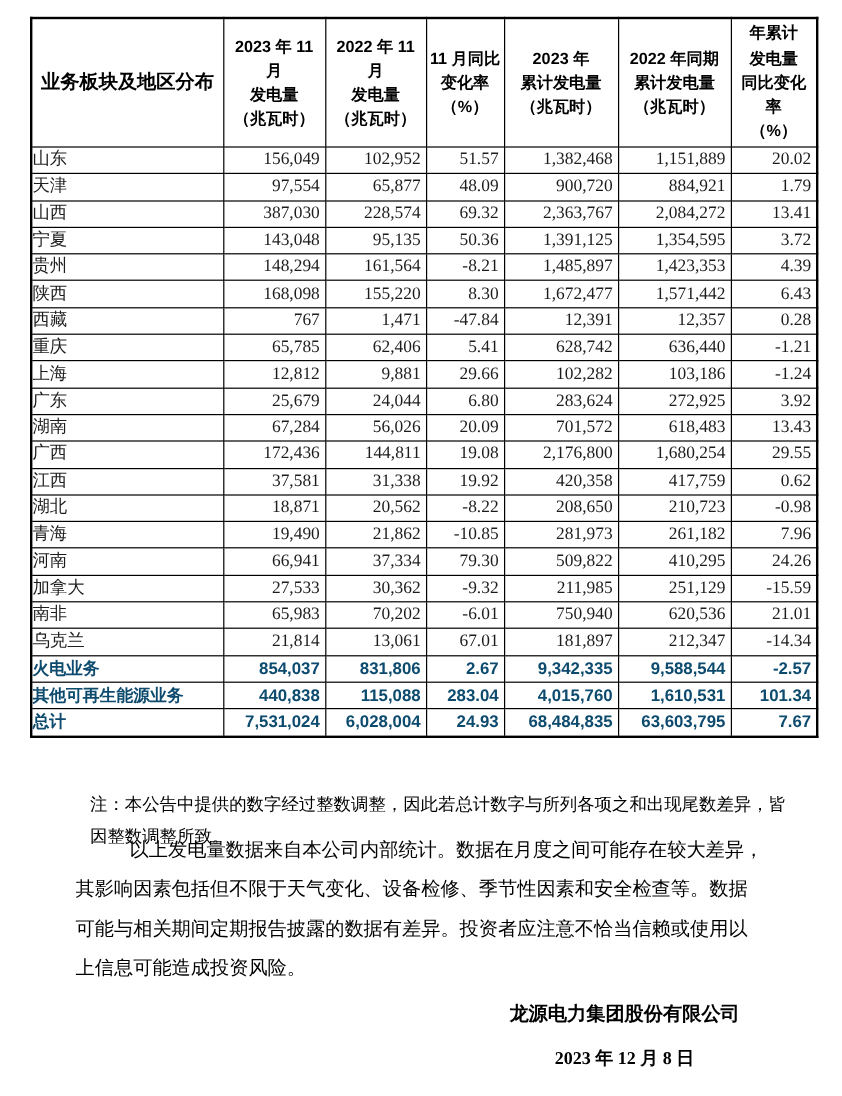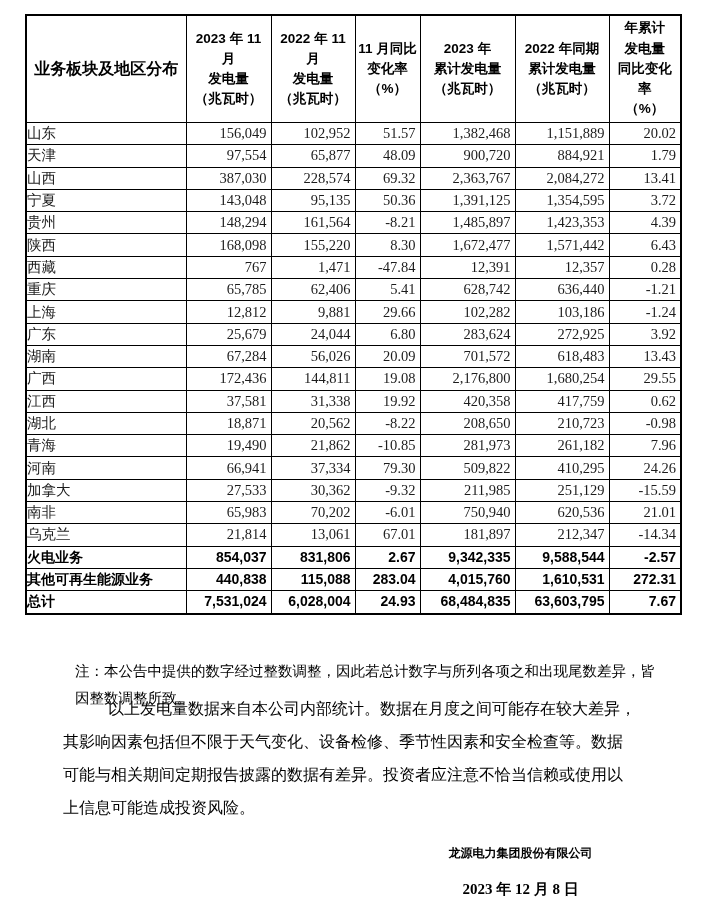--- a/index.html
+++ b/index.html
@@ -57,21 +57,21 @@
   }
   table.gen-table tbody td.region {
     text-align: left;
   }
   table.gen-table tbody td.num {
     text-align: right;
     padding-right: 4px;
   }
   table.gen-table tbody tr.bold td {
     font-weight: 700;
-    color: #000000;
+    color: #0c4a6e;
     font-family: "Liberation Sans", "DejaVu Sans", sans-serif;
     font-size: 14px;
   }
   .note-text {
     position: absolute;
     left: 63px;
     top: 646px;
     width: 584px;
     font-size: 14.5px;
     line-height: 27px;
@@ -93,23 +93,23 @@
   }
   .signature {
     position: absolute;
     top: 827px;
     left: 369px;
     width: 303px;
     text-align: center;
     font-weight: 700;
   }
   .signature .company {
-    font-size: 12px;
+    font-size: 16px;
     letter-spacing: 0px;
-    margin: 18px;
+    margin: 8px;
   }
   .signature .board {
     font-size: 16px;
     letter-spacing: 9px;
     margin: 14px 0 0 0;
   }
   .signature .date {
     font-size: 15px;
     margin: 17px 0 0 0;
     font-family: "Liberation Serif", "DejaVu Serif", serif;
@@ -336,21 +336,21 @@
           <td class="num">9,588,544</td>
           <td class="num">-2.57</td>
         </tr>
         <tr class="bold">
           <td class="region">其他可再生能源业务</td>
           <td class="num">440,838</td>
           <td class="num">115,088</td>
           <td class="num">283.04</td>
           <td class="num">4,015,760</td>
           <td class="num">1,610,531</td>
-          <td class="num">272.31</td>
+          <td class="num">101.34</td>
         </tr>
         <tr class="bold">
           <td class="region">总计</td>
           <td class="num">7,531,024</td>
           <td class="num">6,028,004</td>
           <td class="num">24.93</td>
           <td class="num">68,484,835</td>
           <td class="num">63,603,795</td>
           <td class="num">7.67</td>
         </tr>

